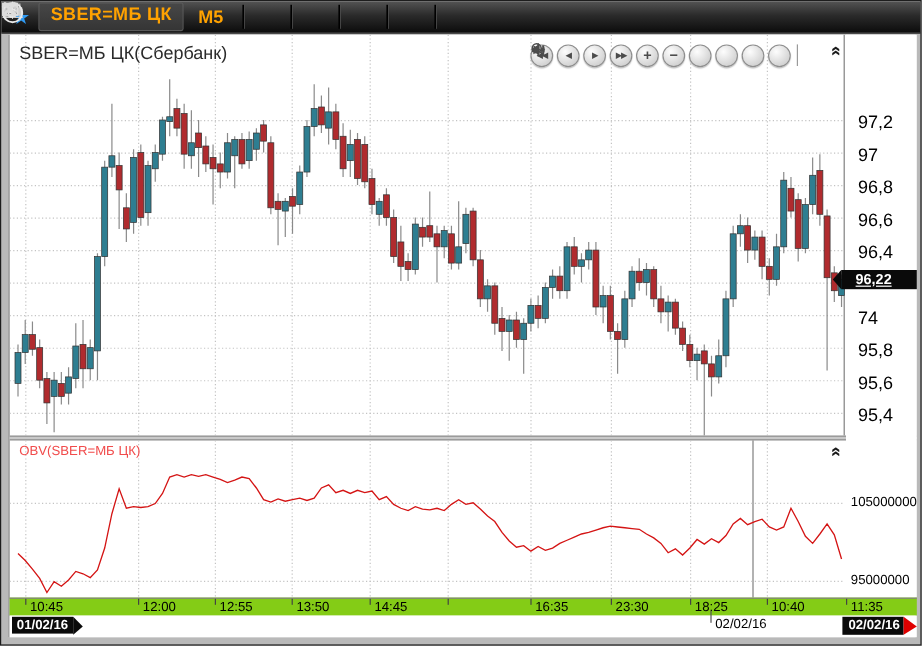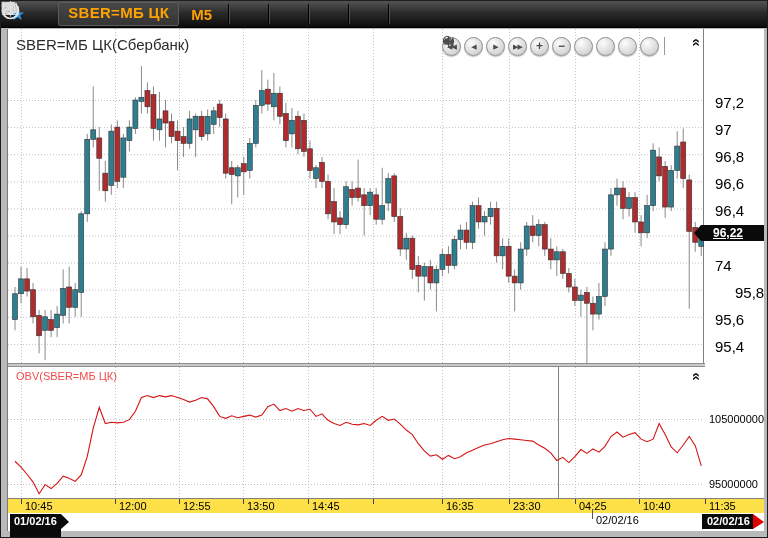--- a/index.html
+++ b/index.html
@@ -5,35 +5,35 @@
   html,body{margin:0;padding:0;background:#444;}
   *{box-sizing:border-box;font-family:"Liberation Sans","DejaVu Sans",sans-serif;}
   #screen{position:relative;width:768px;height:538px;background:#b9b9b9;border:1px solid #1d1d1d;overflow:hidden;}
 
   
   #titlebar{position:absolute;left:0;top:0;width:768px;height:27px;
     background:linear-gradient(#545454,#2b2b2b 45%,#0c0c0c);border-bottom:1px solid #000;
     display:flex;align-items:center;}
   #star{color:#2f9bf4;font-size:17px;margin:0 7px 0 9px;line-height:1;}
   #symbolbox{background:linear-gradient(#474747,#353535);border:1px solid #5a5a5a;border-radius:2px;
-    padding:1px 9px 3px 9px;margin-left:26px;}
+    padding:1px 9px 3px 9px;}
   #symbolbox span{color:#ffa200;font-size:15px;font-weight:bold;letter-spacing:.3px;}
   #tf{color:#ffa200;font-size:15px;font-weight:bold;margin:0 10px 0 12px;}
   .tb-sep{width:2px;height:20px;margin:0 6px;
     background:linear-gradient(90deg,#000 50%,#4e4e4e 50%);}
   .tb-btn{width:26px;height:22px;display:flex;align-items:center;justify-content:center;}
   #titlebar-right{margin-left:auto;display:flex;align-items:center;padding-right:8px;}
   .win-btn{width:22px;height:22px;display:flex;align-items:center;justify-content:center;margin-left:6px;}
 
   
   #chart-area{position:absolute;left:6px;top:28px;width:756px;height:502px;background:#fff;
     border-left:1px solid #7a7a7a;}
   #main-plot{position:absolute;left:0;top:0;width:696px;height:334px;border-right:1px solid #808080;}
   #main-label{position:absolute;left:8px;top:7px;font-size:15px;color:#2b2b2b;}
-  #obv-plot{position:absolute;left:0;top:338px;width:551px;height:131px;border-right:1px solid #808080;}
+  #obv-plot{position:absolute;left:0;top:338px;width:620px;height:131px;border-right:1px solid #808080;}
   #obv-label{position:absolute;left:8px;top:3px;font-size:11px;color:#f14b4b;}
   #splitter{position:absolute;left:0;top:334px;width:756px;height:4px;background:#c9c9c9;
     border-top:1px solid #8f8f8f;border-bottom:1px solid #8f8f8f;cursor:row-resize;}
   svg{position:absolute;left:0;top:0;}
 
   
   #nav-toolbar{position:absolute;left:434px;top:6px;height:22px;display:flex;align-items:center;}
   .nav-btn{width:19px;height:19px;border-radius:50%;margin-right:3px;
     background:radial-gradient(circle at 35% 30%,#fdfdfd,#d2d2d2 75%,#bdbdbd);
     border:1px solid #8e8e8e;box-shadow:0 1px 1px rgba(0,0,0,.25);
@@ -49,26 +49,26 @@
   
   #price-axis{position:absolute;left:697px;top:0;width:59px;height:469px;background:#fff;}
   .ax-label{position:absolute;left:10px;font-size:15px;color:#000;}
   #last-badge{position:absolute;left:-4px;top:196px;width:63px;height:16px;background:#0a0a0a;
     color:#fff;font-size:12px;font-weight:bold;line-height:16px;padding-left:12px;}
   #last-badge::before{content:"";position:absolute;left:-7px;top:0;
     border-right:7px solid #0a0a0a;border-top:8px solid transparent;border-bottom:8px solid transparent;}
   .obv-ax-label{position:absolute;left:4px;font-size:11px;color:#000;}
 
   
-  #time-axis{position:absolute;left:0;top:469px;width:756px;height:15px;background:#fde047;
+  #time-axis{position:absolute;left:0;top:469px;width:756px;height:15px;background:#84cc16;
     border-top:1px solid #808080;}
   .t-label{position:absolute;top:1px;font-size:11px;color:#000;}
   .t-tick{position:absolute;top:0;width:1px;height:5px;background:#444;}
   #date-row{position:absolute;left:0;top:484px;width:756px;height:18px;background:#fff;}
-  #date-badge-left{position:absolute;left:2px;top:1px;height:24px;background:#0a0a0a;color:#fff;
+  #date-badge-left{position:absolute;left:2px;top:1px;height:14px;background:#0a0a0a;color:#fff;
     font-size:11px;font-weight:bold;line-height:15px;padding:0 4px;}
   #date-badge-left::after{content:"";position:absolute;right:-8px;top:0;
     border-left:8px solid #0a0a0a;border-top:8px solid transparent;border-bottom:7px solid transparent;}
   #date-sep-tick{position:absolute;left:584px;top:-4px;width:1px;height:10px;background:#555;}
   #date-sep-label{position:absolute;left:588px;top:1px;font-size:11px;color:#000;}
   #date-badge-right{position:absolute;left:694px;top:1px;height:15px;background:#0a0a0a;color:#fff;
     font-size:11px;font-weight:bold;line-height:15px;padding:0 3px 0 5px;}
   #date-badge-right::after{content:"";position:absolute;right:-11px;top:0;
     border-left:11px solid #e00000;border-top:8px solid transparent;border-bottom:7px solid transparent;}
 
@@ -484,21 +484,21 @@
     </div>
 
     <div id="price-axis">
       <div id="last-badge" style="top: 195.79px; text-decoration: underline;">96,22</div>
     <div class="ax-label" style="top: 65px;">97,2</div>
         <div class="ax-label" style="top: 92.1px;">97</div>
         <div class="ax-label" style="top: 119.2px;">96,8</div>
         <div class="ax-label" style="top: 146.3px;">96,6</div>
         <div class="ax-label" style="top: 173.4px;">96,4</div>
         <div class="ax-label" style="top: 227.6px;">74</div>
-        <div class="ax-label" style="top: 254.7px; margin-left: 20px;">95,8</div>
+        <div class="ax-label" style="top: 254.7px;">95,8</div>
         <div class="ax-label" style="top: 281.8px;">95,6</div>
         <div class="ax-label" style="top: 308.9px;">95,4</div>
         <div class="obv-ax-label" style="top: 384px;">105000000</div>
         <div class="obv-ax-label" style="top: 449px;">95000000</div>
       </div>
 
     <div id="time-axis">
         <div class="t-tick" style="left: 13px;"></div>
         <div class="t-label" style="left: 17px;">10:45</div>
         <div class="t-tick" style="left: 107px;"></div>
@@ -509,21 +509,21 @@
         <div class="t-label" style="left: 239px;">13:50</div>
         <div class="t-tick" style="left: 300px;"></div>
         <div class="t-label" style="left: 304px;">14:45</div>
         <div class="t-tick" style="left: 365px;"></div>
         <div class="t-label" style="left: 369px; margin-top: 48px;">15:40</div>
         <div class="t-tick" style="left: 434px;"></div>
         <div class="t-label" style="left: 438px;">16:35</div>
         <div class="t-tick" style="left: 501px;"></div>
         <div class="t-label" style="left: 505px;">23:30</div>
         <div class="t-tick" style="left: 567px;"></div>
-        <div class="t-label" style="left: 571px;">04:25</div>
+        <div class="t-label" style="left: 571px;">18:25</div>
         <div class="t-tick" style="left: 631px;"></div>
         <div class="t-label" style="left: 635px;">10:40</div>
         <div class="t-tick" style="left: 697px;"></div>
         <div class="t-label" style="left: 701px;">11:35</div>
       </div>
 
     <div id="date-row">
       <div id="date-badge-left">01/02/16</div>
       <div id="date-sep-tick" style="left: 584px;"></div>
       <div id="date-sep-label" style="left: 588px;">02/02/16</div>

